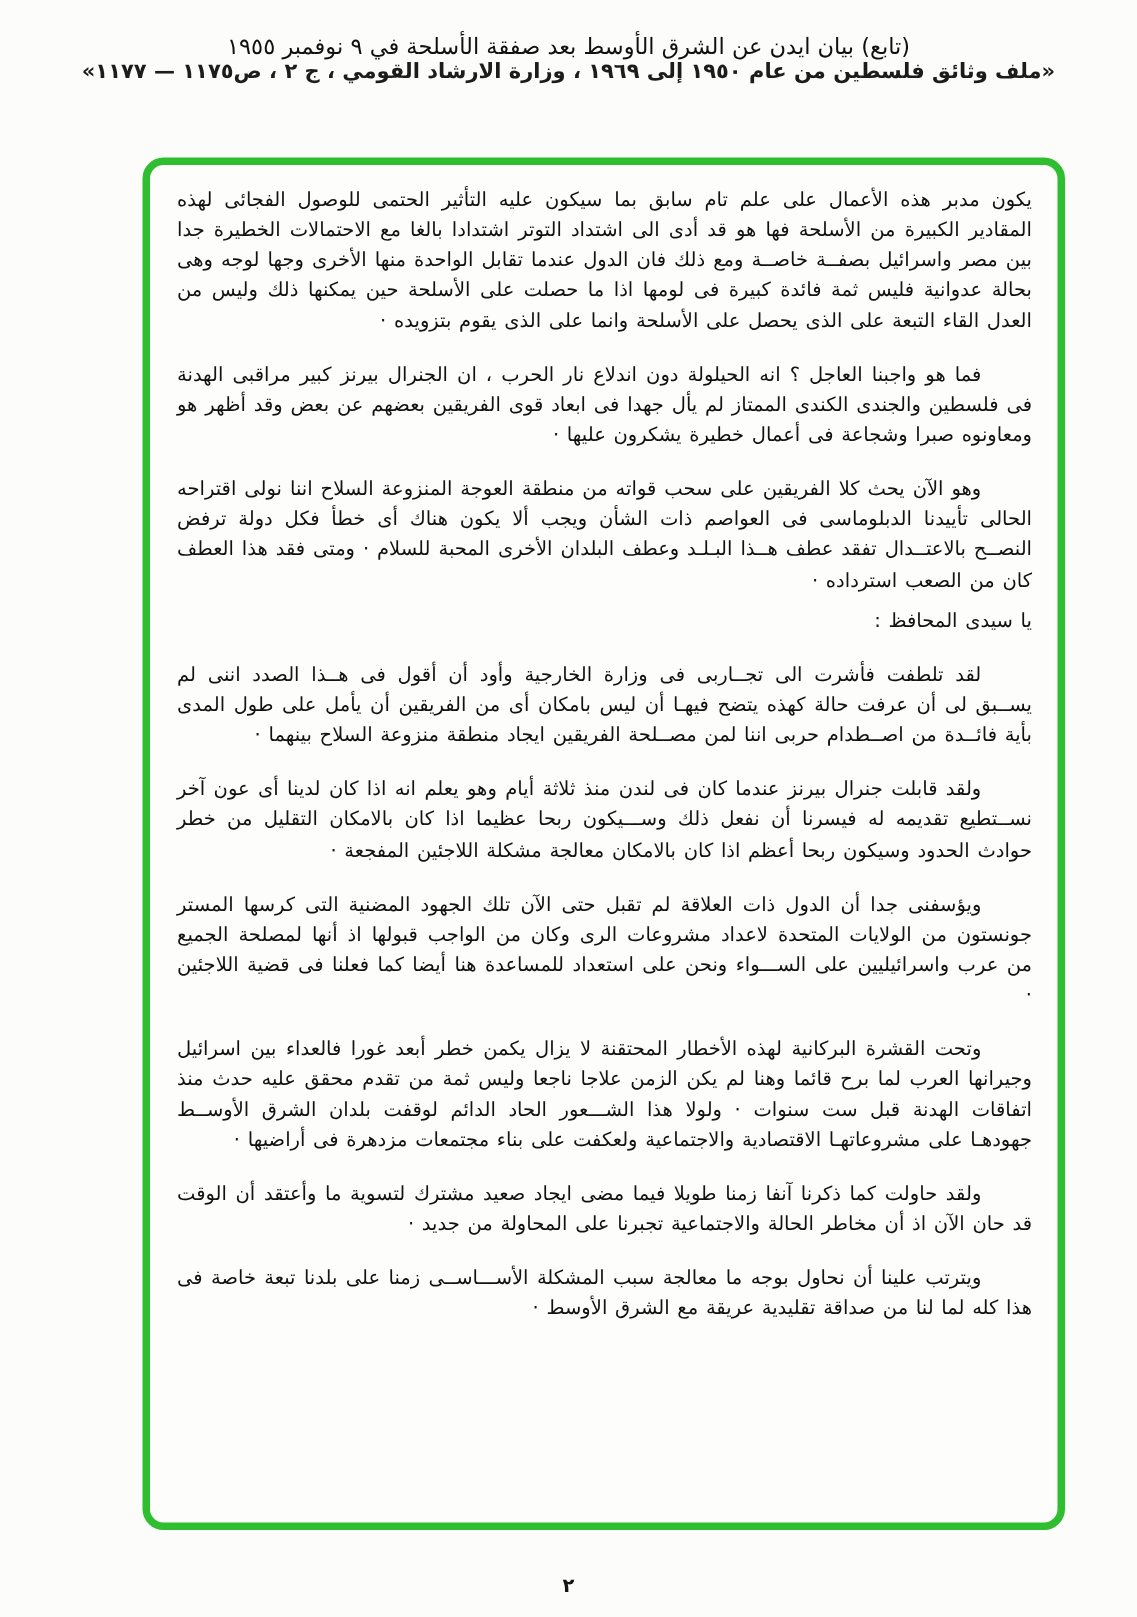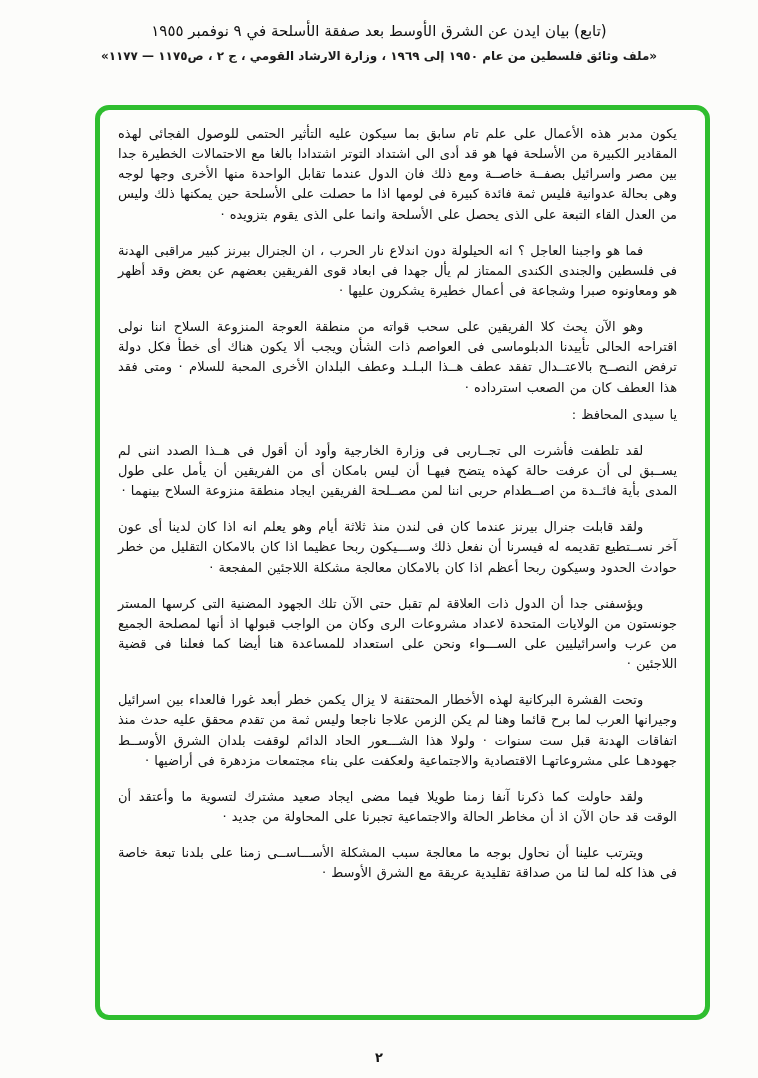--- a/index.html
+++ b/index.html
@@ -28,35 +28,35 @@
     text-align: center;
     direction: rtl;
   }
   .doc-title {
     font-size: 15px;
     font-weight: normal;
     letter-spacing: 0.2px;
     color: #101010;
   }
   .doc-source {
-    margin-top: 9px;
-    font-size: 12px;
+    margin-top: 0;
+    font-size: 14px;
     font-weight: bold;
     color: #1c1c1c;
   }
   .text-frame {
     position: absolute;
     top: 105px;
     left: 95px;
     width: 615px;
     height: 915px;
     box-sizing: border-box;
     border: 5px solid #2fbe2f;
     border-radius: 14px;
-    padding: 14px 28px 10px 18px;
+    padding: 14px 17px 10px 18px;
     background: #fdfdfb;
     overflow: hidden;
     direction: rtl;
   }
   .text-frame p {
     margin: 0 0 7px 0;
     font-size: 13px;
     line-height: 1.55;
     text-align: justify;
     text-align-last: right;

